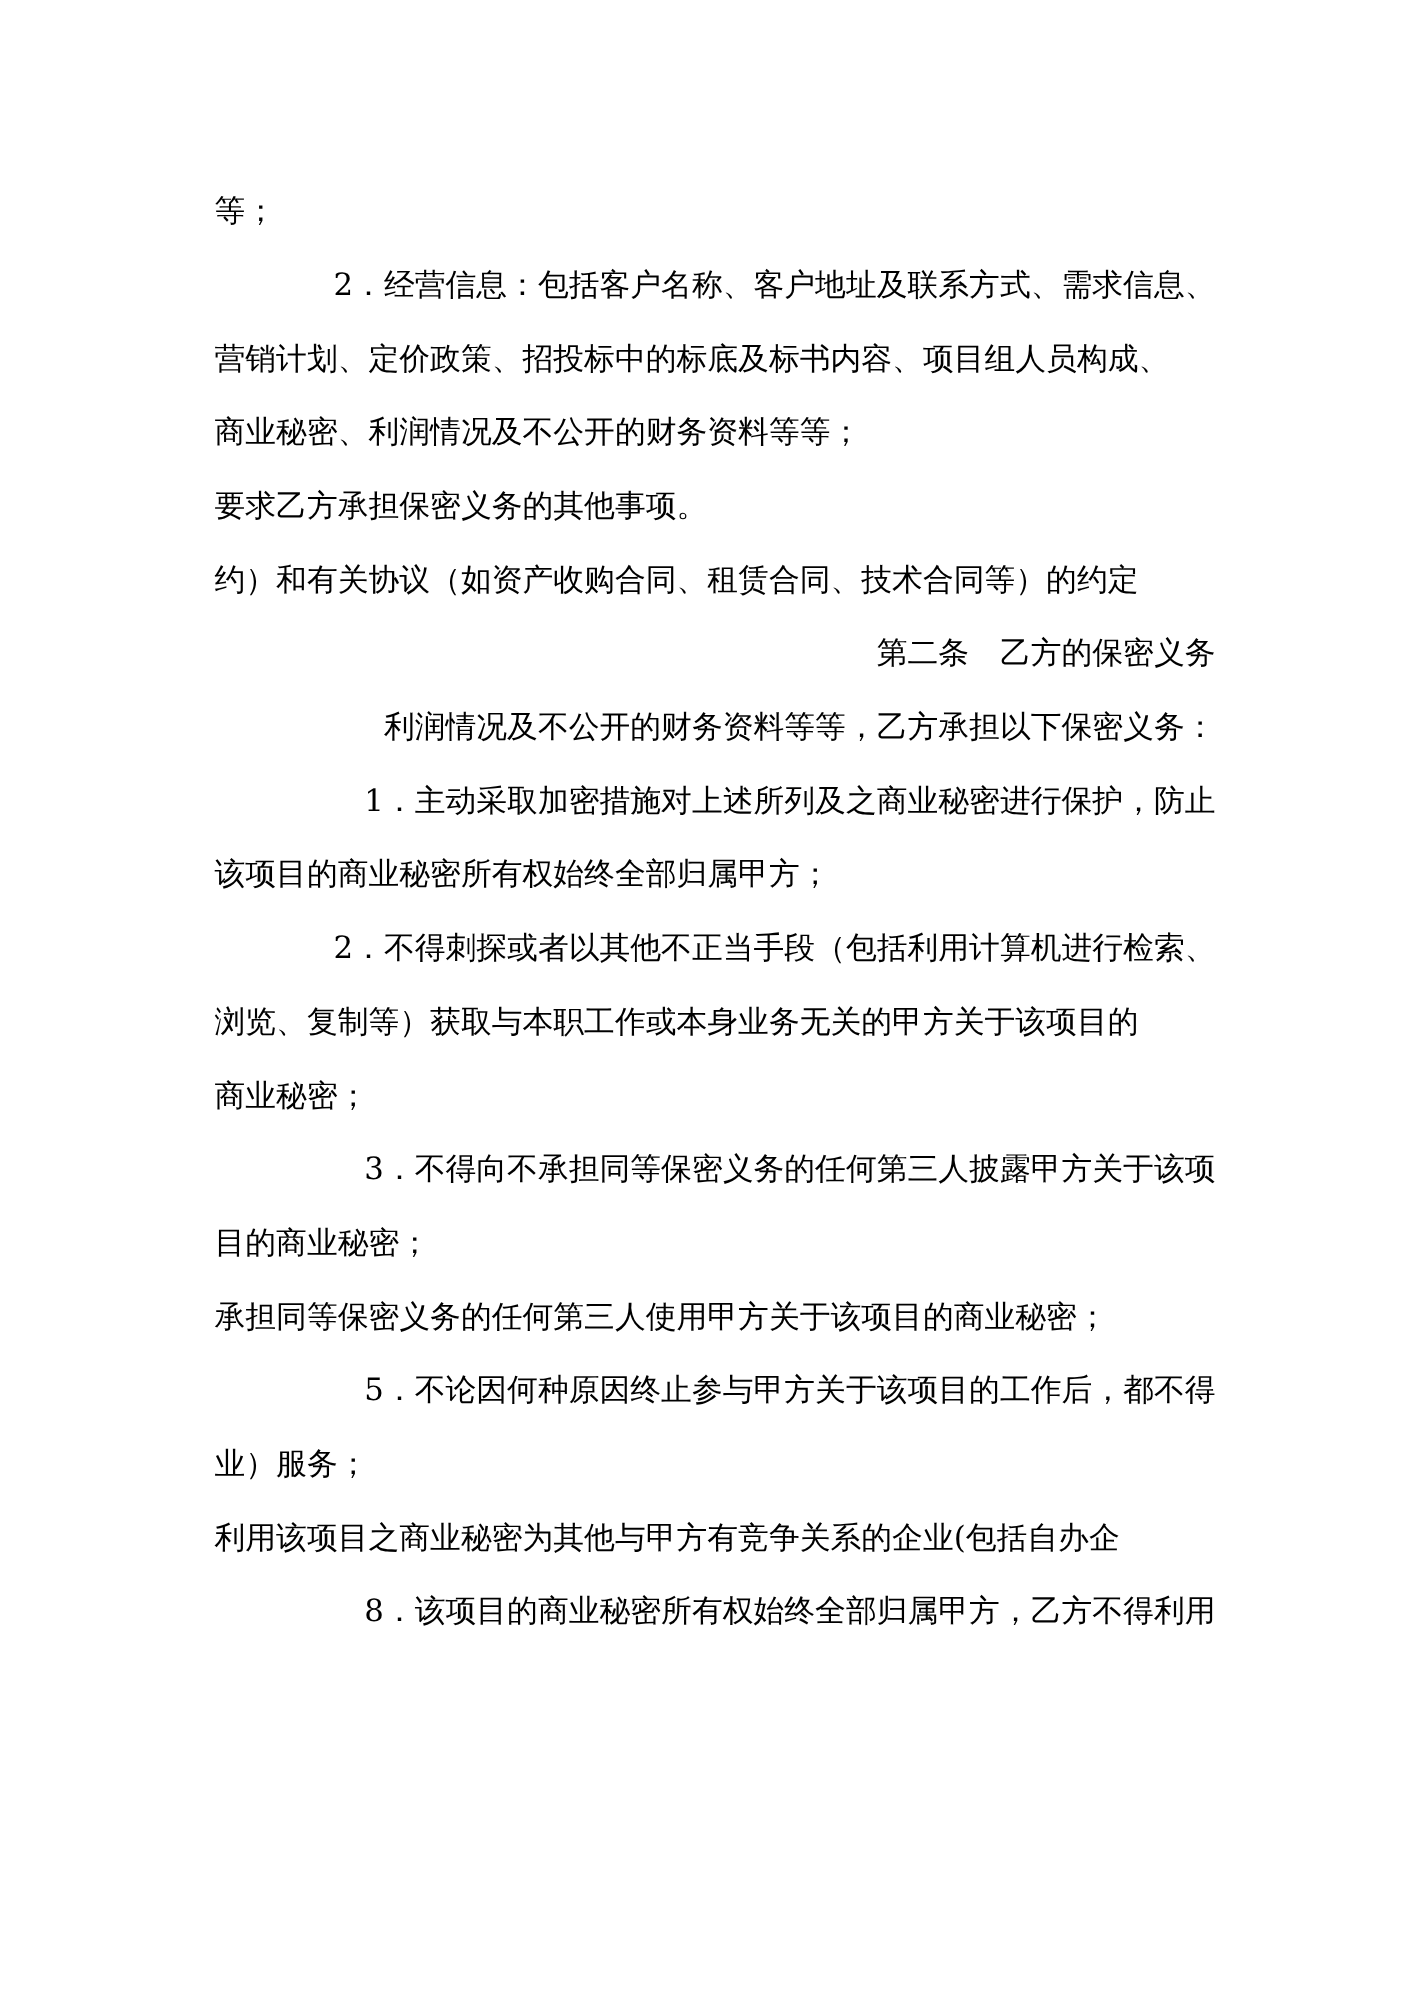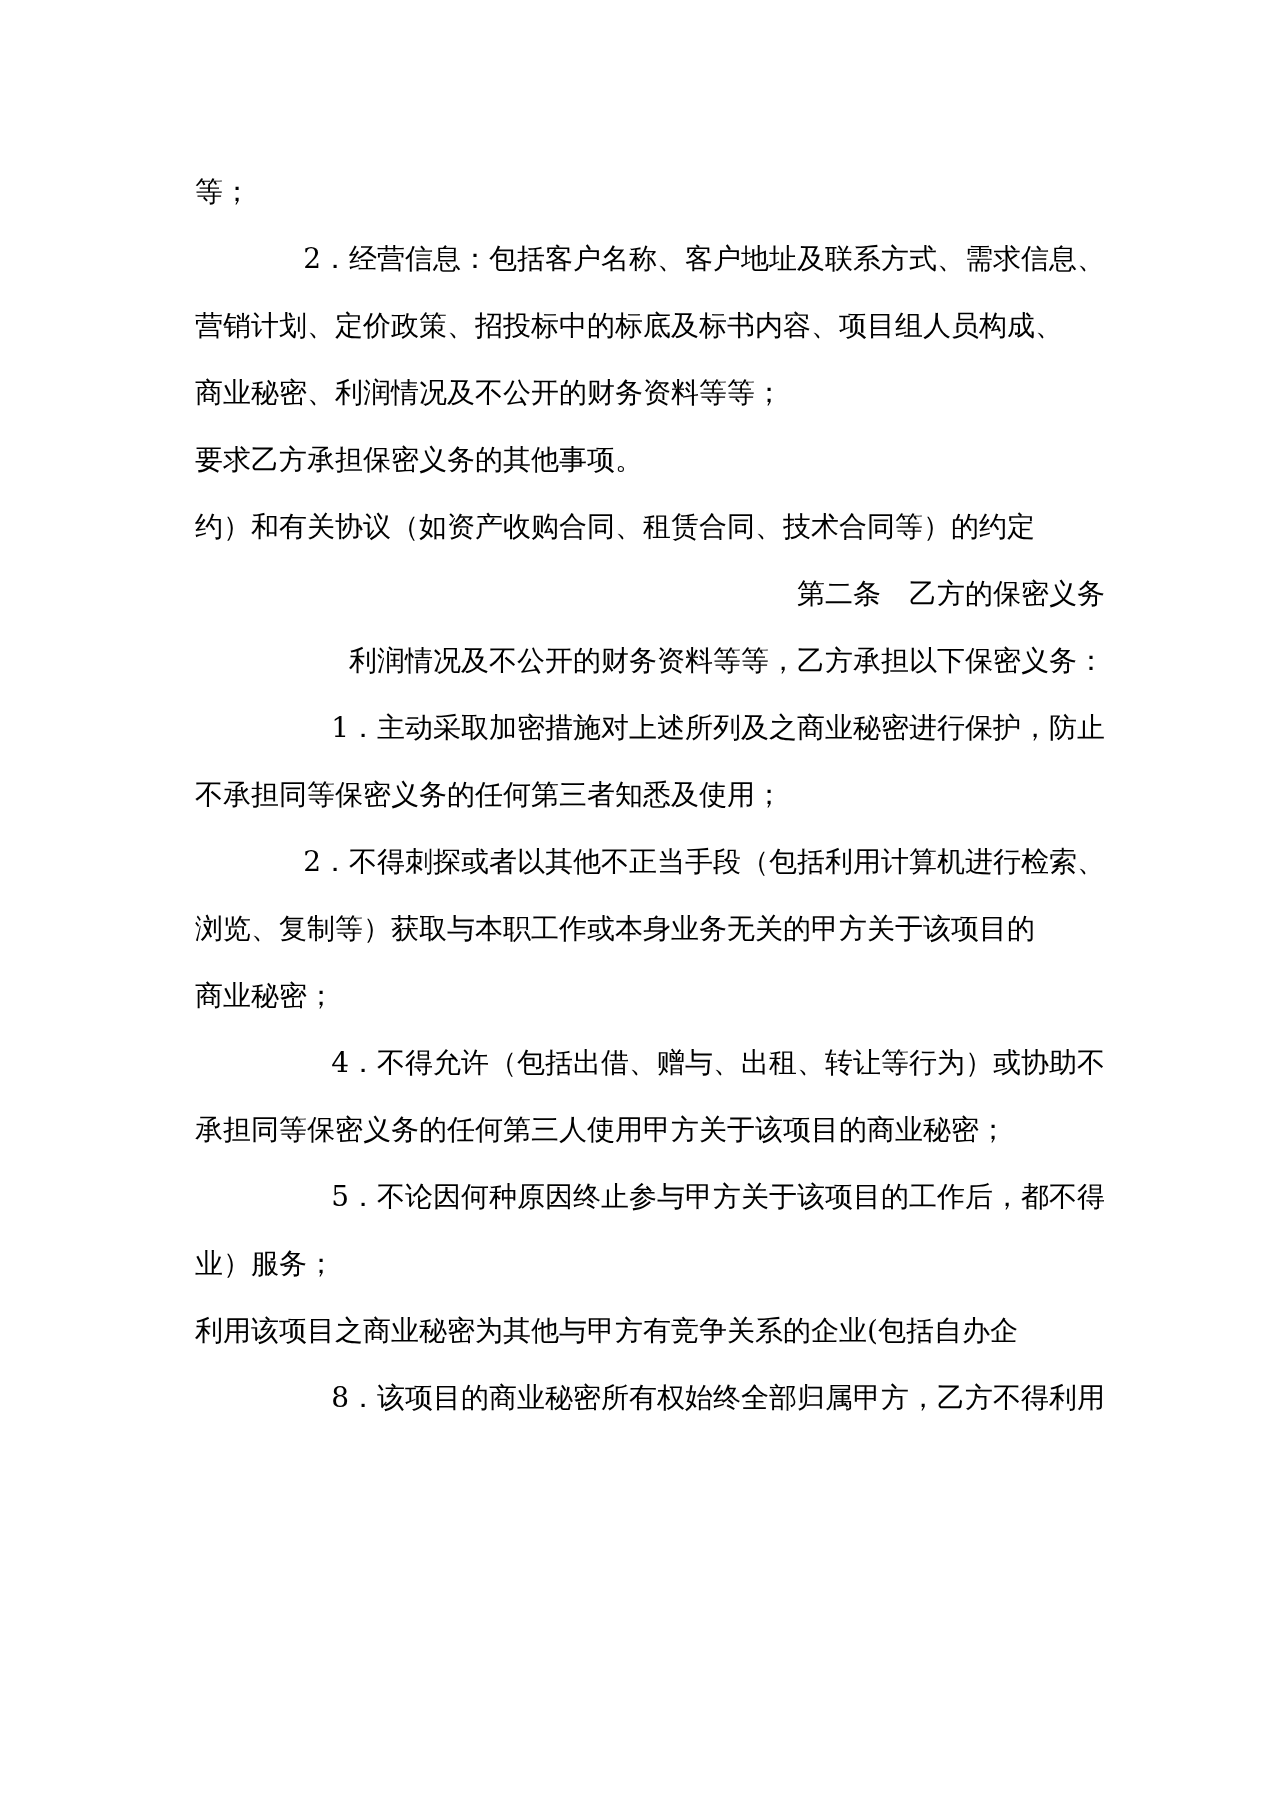--- a/index.html
+++ b/index.html
@@ -64,32 +64,35 @@
     <div class="para">
       <span class="line indent">第二条　乙方的保密义务</span>
     </div>
 
     <div class="para">
       <span class="line indent">利润情况及不公开的财务资料等等，乙方承担以下保密义务：</span>
     </div>
 
     <div class="para">
       <span class="line indent">1．主动采取加密措施对上述所列及之商业秘密进行保护，防止</span>
-      <span class="line">不承担同等保密义务的任何第三者知悉及使用；</span>
+      <span class="line">该项目的商业秘密所有权始终全部归属甲方；</span>
     </div>
 
     <div class="para">
       <span class="line indent">2．不得刺探或者以其他不正当手段（包括利用计算机进行检索、</span>
       <span class="line">浏览、复制等）获取与本职工作或本身业务无关的甲方关于该项目的</span>
       <span class="line">商业秘密；</span>
     </div>
 
+    <div class="para">
+      <span class="line indent">3．不得向不承担同等保密义务的任何第三人披露甲方关于该项</span>
+      <span class="line">目的商业秘密；</span>
+    </div>
 
     <div class="para">
-      <span class="line indent">4．不得允许（包括出借、赠与、出租、转让等行为）或协助不</span>
       <span class="line">承担同等保密义务的任何第三人使用甲方关于该项目的商业秘密；</span>
     </div>
 
     <div class="para">
       <span class="line indent">5．不论因何种原因终止参与甲方关于该项目的工作后，都不得</span>
       <span class="line">业）服务；</span>
       <span class="line">利用该项目之商业秘密为其他与甲方有竞争关系的企业(包括自办企</span>
     </div>
 
     <div class="para">

